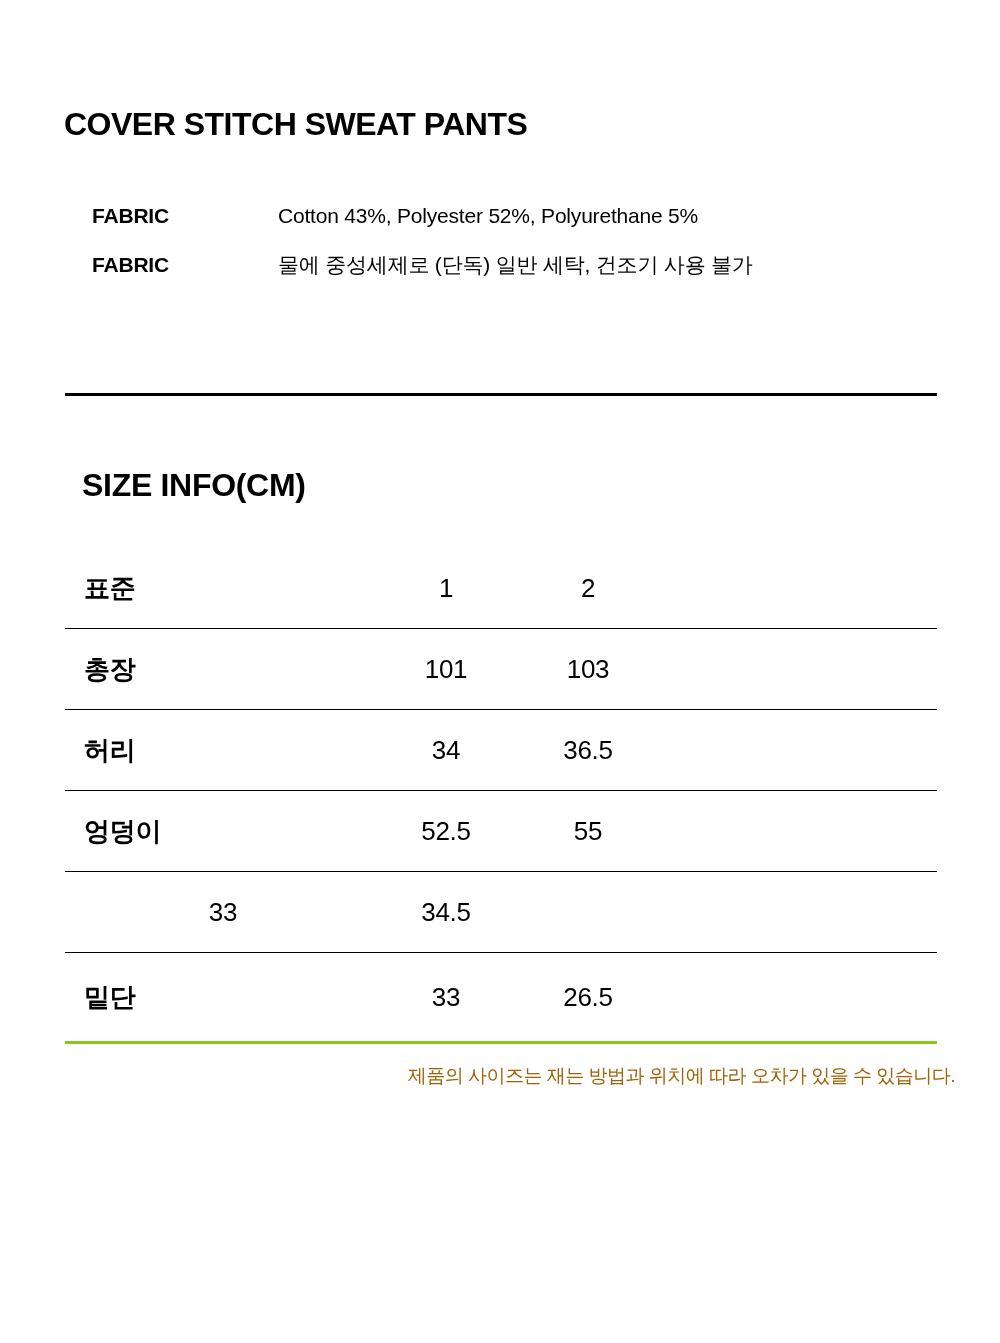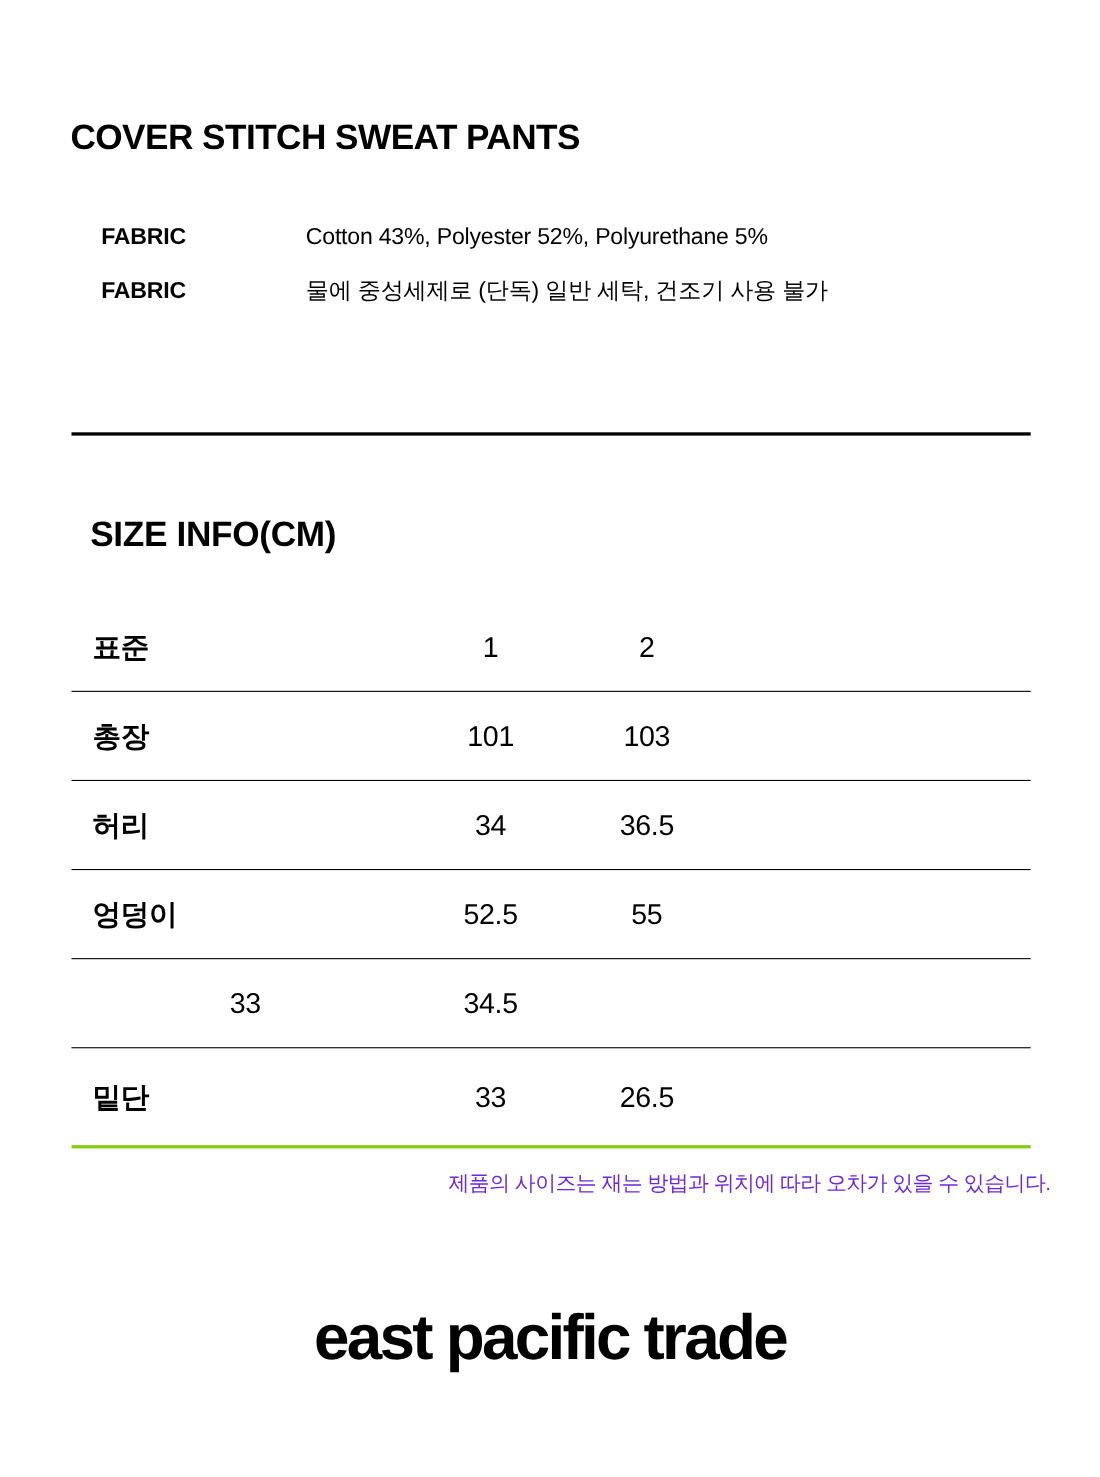--- a/index.html
+++ b/index.html
@@ -92,21 +92,21 @@
   }
 
   .size-note {
     top: 1063px;
     left: 65px;
     width: 890px;
     text-align: right;
     font-size: 19px;
     font-weight: 400;
     letter-spacing: -0.5px;
-    color: #6d28d9;
+    color: #a16207;
     white-space: nowrap;
   }
 
   .logo {
     left: 0;
     top: 1184px;
     width: 1000px;
     text-align: center;
     font-size: 58px;
     font-weight: 700;
@@ -172,15 +172,14 @@
       <div class="rlabel">밑단</div>
       <div class="rval">33</div>
       <div class="rval">26.5</div>
       <div></div>
     </div>
 
   </div>
 
   <div class="abs size-note">제품의 사이즈는 재는 방법과 위치에 따라 오차가 있을 수 있습니다.</div>
 
-  <div class="abs logo">east pacific trade</div>
 
 </div>
 
 </body></html>

